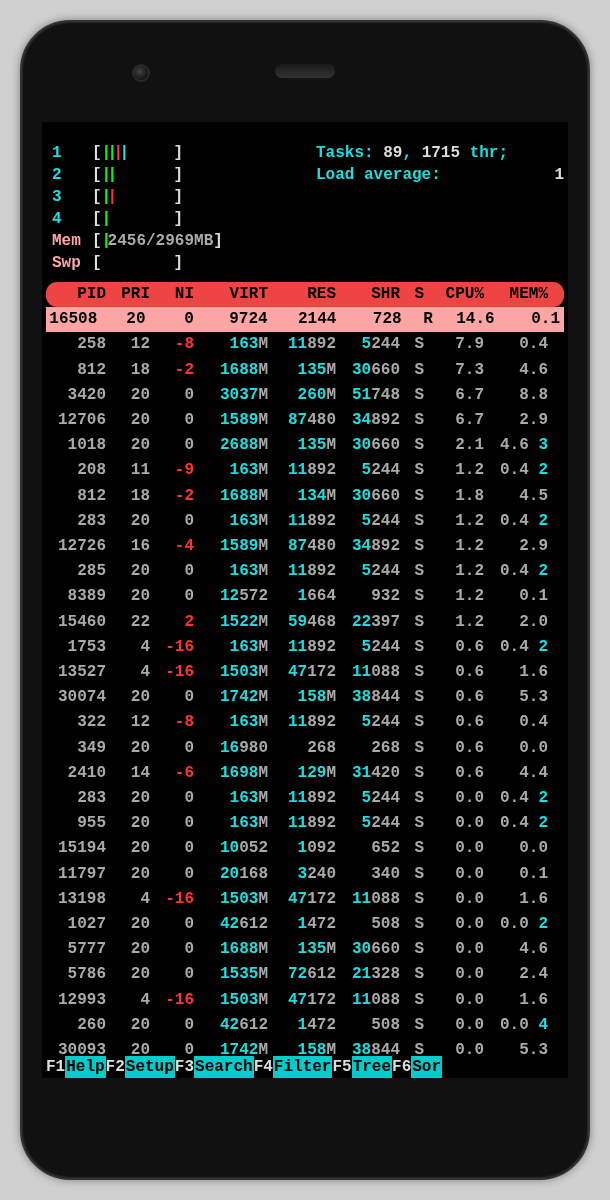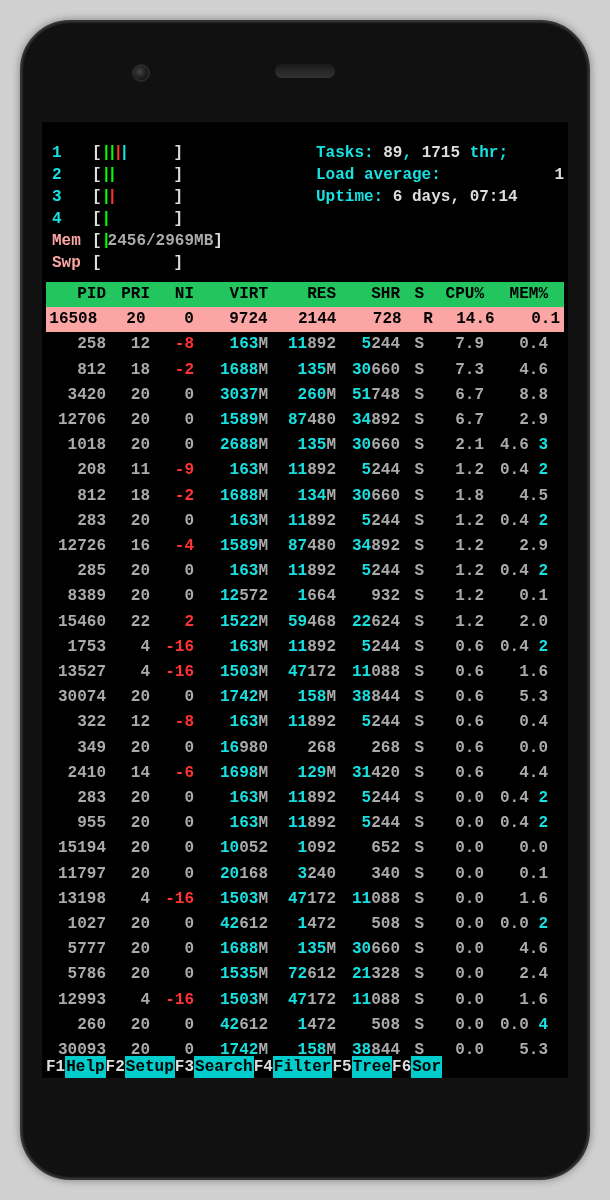--- a/index.html
+++ b/index.html
@@ -80,21 +80,21 @@
     margin-right: 6px;
   }
   .barOpen  { color: #ddd; }
   .barClose { color: #ddd; }
   .tick { display:inline-block; width: 6px; font-weight: bold;}
 
   .statLine { font-weight: bold; line-height: 22px; white-space: nowrap; }
 
   
   .ptable { margin-top: 8px; font-weight: bold; cursor: default;}
-  .pheader { background: #22c55e; color: #000; }
+  .pheader { background: #ef4444; color: #000; border-radius: 11px; }
   .prow { display: flex; line-height: 25.2px; }
   .prow > span { text-align: right; padding-right: 4px; }
   .sel { background: #fca5a5; color: #000; gap: 10px; }
   .sel span { color: #000 !important; }
 
   .c-pid  { width: 60px; }
   .c-pri  { width: 40px; }
   .c-ni   { width: 40px; }
   .c-virt { width: 70px; }
   .c-res  { width: 64px; }
@@ -152,23 +152,20 @@
             <span class="bar"><span class="barOpen">[</span><span class="tick">&nbsp;</span><span class="tick">&nbsp;</span><span class="tick">&nbsp;</span><span class="tick">&nbsp;</span><span class="tick">&nbsp;</span><span class="tick">&nbsp;</span><span class="tick">&nbsp;</span><span class="tick">&nbsp;</span><span class="tick">&nbsp;</span><span class="tick">&nbsp;</span><span class="tick">&nbsp;</span><span class="tick">&nbsp;</span><span class="barClose">]</span></span>
           </div>
         </div>
       <div class="hdrRight">
         <div class="statLine">
           <span class="cyan">Tasks: </span><span class="white">89</span><span class="cyan">, </span><span class="white">1715</span><span class="cyan"> thr; </span>
         </div>
         <div class="statLine" style="display:flex;justify-content:space-between;text-align:center;">
           <span class="cyan">Load average:</span>
             <span class="white">1</span>
-        </div>
-        <div class="statLine">
-          <span class="cyan">Uptime: </span><span class="white">6 days, 07:14</span>
         </div>
       </div>
     </div>
 
     <div class="ptable">
       <div class="prow pheader" id="pheader">
           <span class="c-pid">PID</span>
           <span class="c-pri">PRI</span>
           <span class="c-ni">NI</span>
           <span class="c-virt">VIRT</span>
@@ -310,21 +307,21 @@
             <span class="c-s gray">S</span>
             <span class="c-cpu gray">1.2</span>
             <span class="c-mem gray">0.1</span>
           </div>
           <div class="prow">
             <span class="c-pid gray">15460</span>
             <span class="c-pri gray">22</span>
             <span class="c-ni red">2</span>
             <span class="c-virt"><span class="cyan">1522</span><span class="gray">M</span></span>
             <span class="c-res"><span class="cyan">59</span><span class="gray">468</span></span>
-            <span class="c-shr"><span class="cyan">22</span><span class="gray">624</span></span>
+            <span class="c-shr"><span class="cyan">22</span><span class="gray">397</span></span>
             <span class="c-s gray">S</span>
             <span class="c-cpu gray">1.2</span>
             <span class="c-mem gray">2.0</span>
           </div>
           <div class="prow">
             <span class="c-pid gray">1753</span>
             <span class="c-pri gray">4</span>
             <span class="c-ni red">-16</span>
             <span class="c-virt"><span class="cyan">163</span><span class="gray">M</span></span>
             <span class="c-res"><span class="cyan">11</span><span class="gray">892</span></span>

